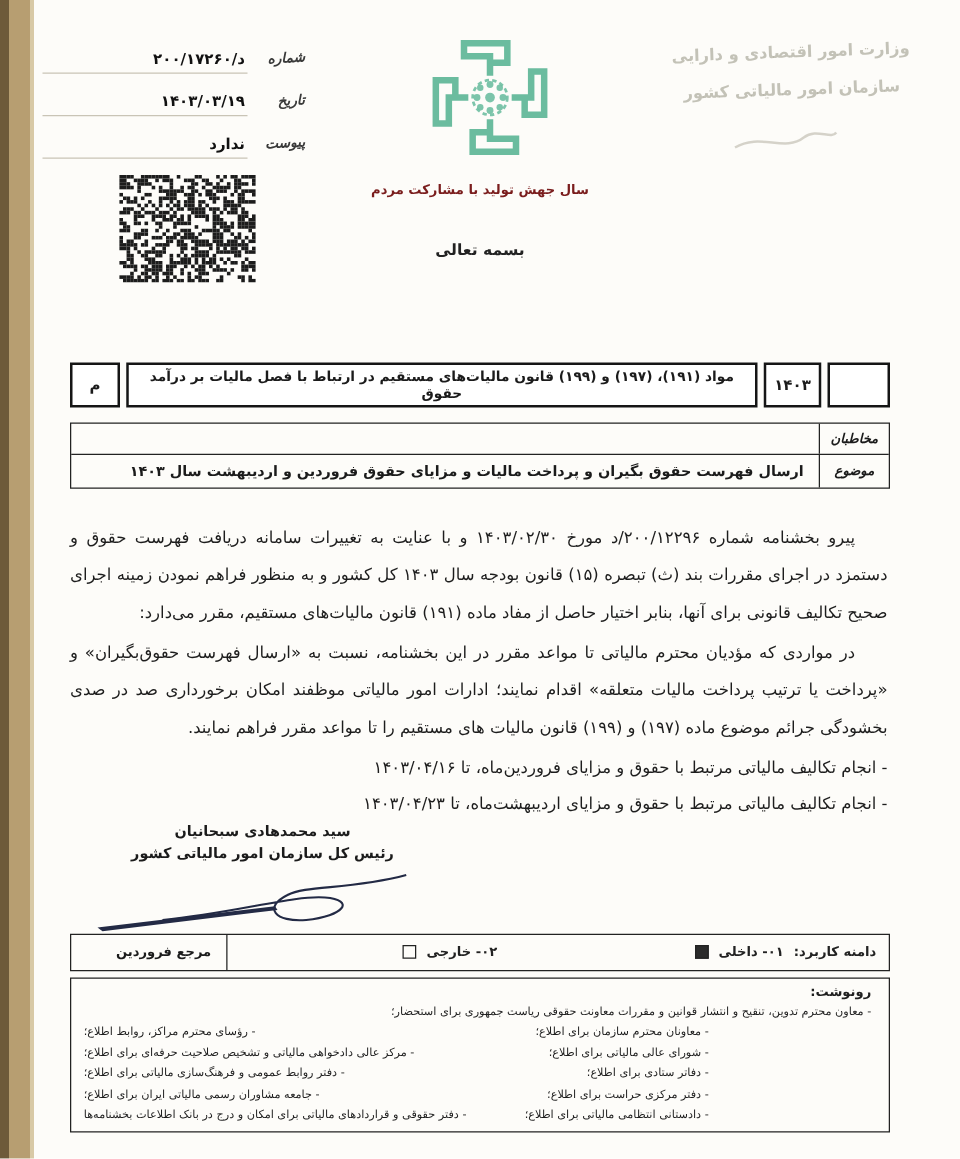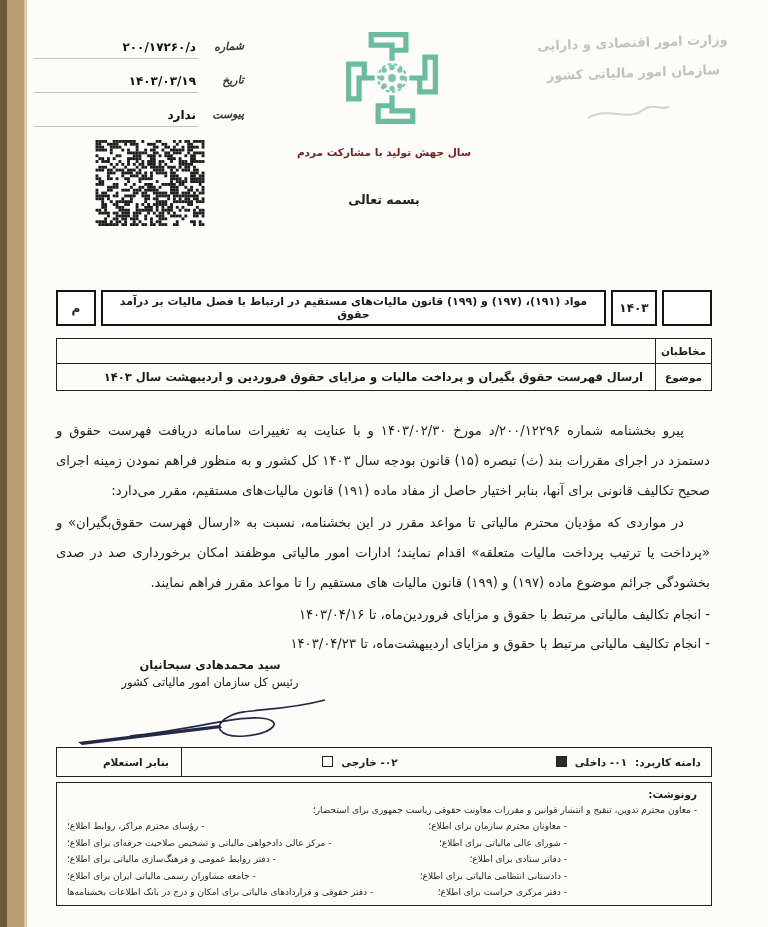--- a/index.html
+++ b/index.html
@@ -34,32 +34,32 @@
   .cls-row{position:absolute;top:290px;right:56px;left:56px;height:36px;display:flex;flex-direction:row;gap:5px;direction:rtl;}
   .cls-box{border:2.5px solid #151515;background:#fff;display:flex;align-items:center;justify-content:center;font-weight:bold;box-sizing:border-box;}
   .cls-empty{width:50px;}
   .cls-year{width:46px;font-size:12px;letter-spacing:1px;}
   .cls-title{flex:1;font-size:11px;padding:12px 10px;text-align:center;}
   .cls-meem{width:40px;font-size:12px;}
   
   .adr-table{position:absolute;top:338px;right:56px;left:56px;border:1.6px solid #222;box-sizing:border-box;}
   .adr-row{display:flex;direction:rtl;border-bottom:1.6px solid #222;}
   .adr-row:last-child{border-bottom:none;}
-  .adr-label{width:56px;border-left:1.6px solid #222;display:flex;align-items:center;justify-content:center;font-size:10.5px;font-weight:bold;padding:6px 2px;box-sizing:border-box;}
+  .adr-label{width:56px;border-left:1.6px solid #222;display:flex;align-items:center;justify-content:center;font-size:10.5px;font-weight:bold;padding:6px 2px;box-sizing:border-box;font-style:italic;}
   .adr-value{flex:1;display:flex;align-items:center;font-size:11.5px;font-weight:bold;padding:6px 12px;box-sizing:border-box;}
   
   .body-text{position:absolute;top:416px;right:58px;left:56px;font-size:13.2px;line-height:30px;text-align:justify;color:#1d1d1d;}
   .body-text p{margin:0 0 2px 0;text-indent:26px;}
   .bullets{margin-top:2px;}
   .bullet{line-height:29px;}
   
   .sig-block{position:absolute;top:658px;right:438px;width:240px;text-align:center;}
   .sig-block{right:auto;left:90px;}
   .sig-name{font-size:11.5px;font-weight:bold;}
-  .sig-title{font-size:11.5px;font-weight:normal;margin-top:3px;}
+  .sig-title{font-size:11.5px;font-weight:bold;margin-top:3px;}
   .sig-scrawl{position:absolute;top:686px;left:70px;}
   
   .scope-row{position:absolute;top:747px;right:56px;left:56px;height:30px;border:1.6px solid #222;display:flex;direction:rtl;box-sizing:border-box;font-size:10.5px;}
   .scope-main{flex:1;display:flex;align-items:center;padding:0 10px;gap:8px;}
   .scope-seg{display:flex;align-items:flex-start;gap:8px;font-weight:bold;color:#222;}
   .scope-seg.external{margin-right:150px;}
   .chk{width:11px;height:11px;border:1.4px solid #222;display:inline-block;box-sizing:border-box;}
   .chk.filled{background:#2b2b2b;}
   .scope-ref{width:125px;border-right:1.6px solid #222;display:flex;align-items:center;justify-content:flex-start;padding:0 12px;font-weight:bold;box-sizing:border-box;}
   
@@ -767,33 +767,33 @@
       <span class="scope-seg">دامنه کاربرد:</span>
       <span class="scope-seg">
         <span>۰۱- داخلی</span>
         <span class="chk filled"></span>
       </span>
       <span class="scope-seg external">
         <span>۰۲- خارجی</span>
         <span class="chk"></span>
       </span>
     </div>
-    <div class="scope-ref">بنابر استعلام</div>
+    <div class="scope-ref">مرجع فروردین</div>
   </div>
 
   <div class="cc-box">
     <div class="cc-head">رونوشت:</div>
     <div class="cc-full">-&nbsp;<span>معاون محترم تدوین، تنقیح و انتشار قوانین و مقررات معاونت حقوقی ریاست جمهوری برای استحضار؛</span></div>
     <div class="cc-cols">
       <div class="cc-col right-col">
         <div class="cc-item">- <span>معاونان محترم سازمان برای اطلاع؛</span></div>
         <div class="cc-item">- <span>شورای عالی مالیاتی برای اطلاع؛</span></div>
         <div class="cc-item">- <span>دفاتر ستادی برای اطلاع؛</span></div>
+        <div class="cc-item">- <span>دفتر مرکزی حراست برای اطلاع؛</span></div>
         <div class="cc-item">- <span>دادستانی انتظامی مالیاتی برای اطلاع؛</span></div>
-        <div class="cc-item">- <span>دفتر مرکزی حراست برای اطلاع؛</span></div>
       </div>
       <div class="cc-col left-col">
         <div class="cc-item">- رؤسای محترم مراکز، روابط اطلاع؛</div>
         <div class="cc-item">- مرکز عالی دادخواهی مالیاتی و تشخیص صلاحیت حرفه‌ای برای اطلاع؛</div>
         <div class="cc-item">- دفتر روابط عمومی و فرهنگ‌سازی مالیاتی برای اطلاع؛</div>
         <div class="cc-item">- جامعه مشاوران رسمی مالیاتی ایران برای اطلاع؛</div>
         <div class="cc-item">- دفتر حقوقی و قراردادهای مالیاتی برای امکان و درج در بانک اطلاعات بخشنامه‌ها</div>
       </div>
     </div>
   </div>

